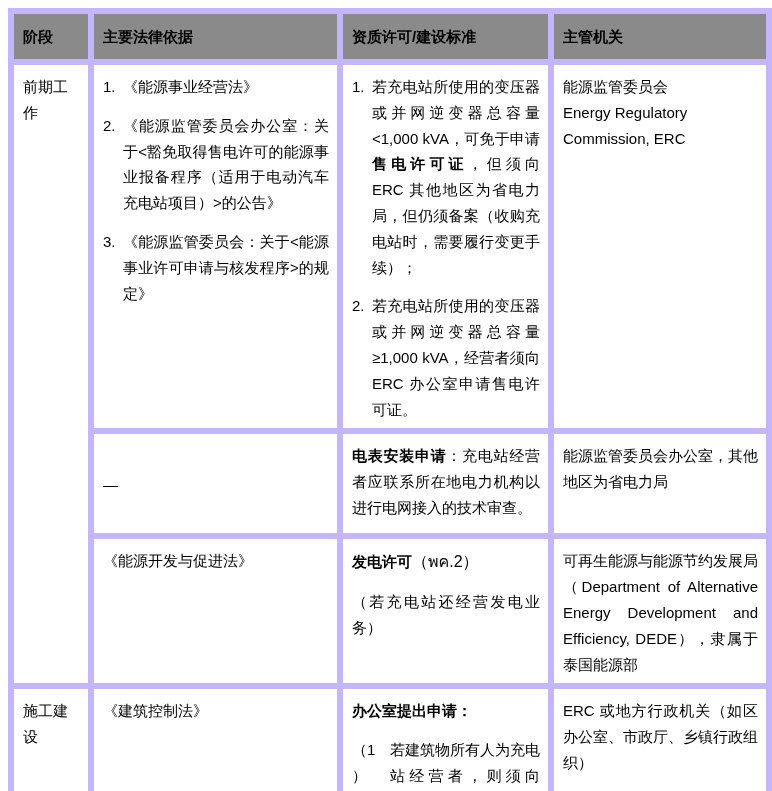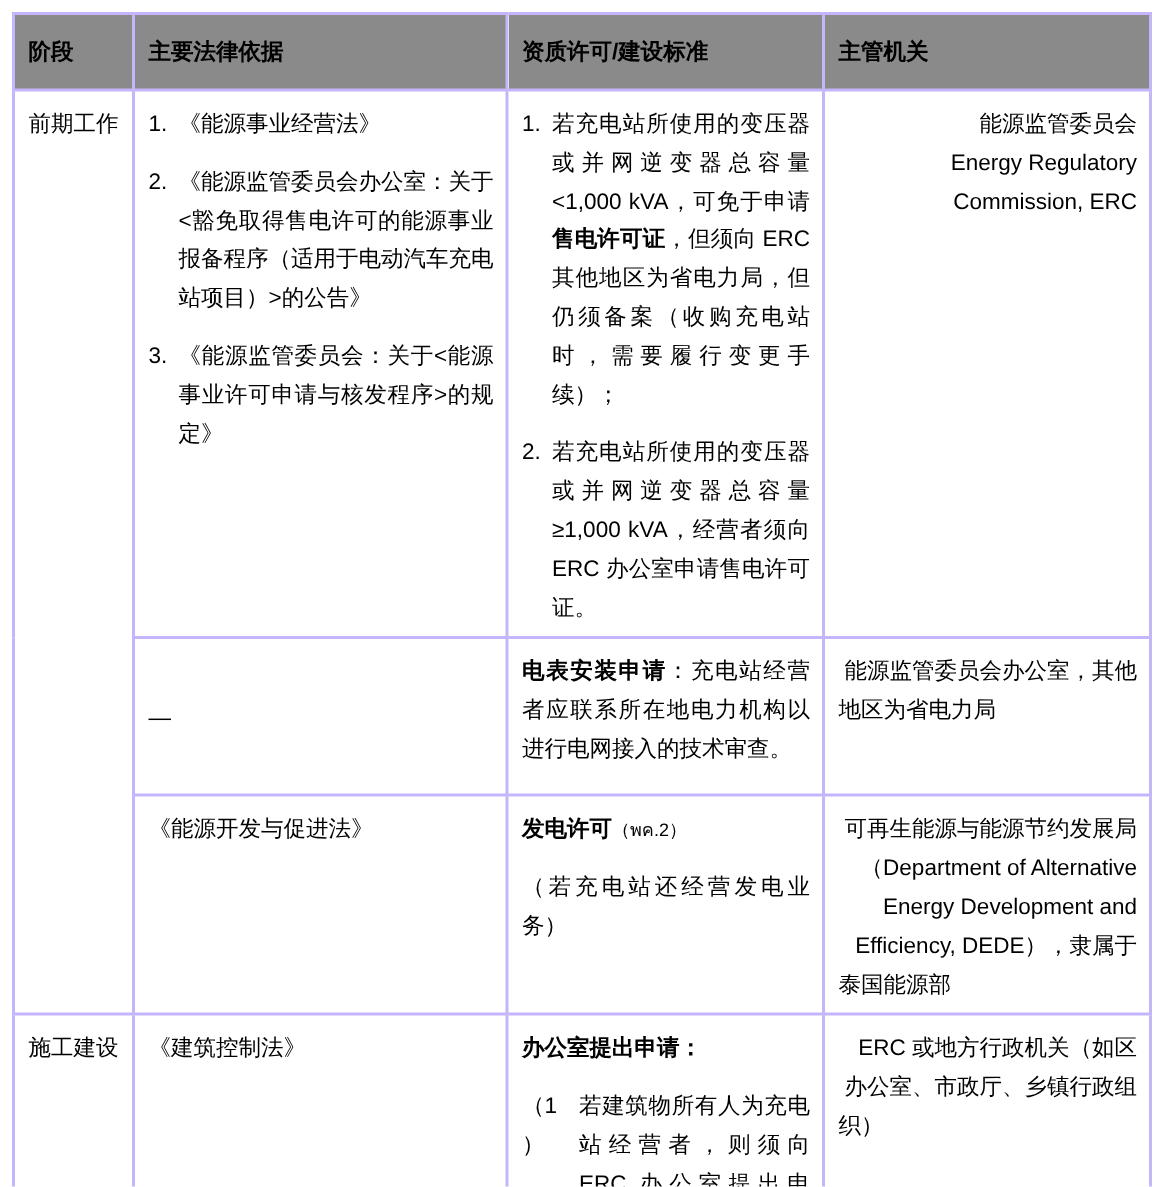--- a/index.html
+++ b/index.html
@@ -12,21 +12,21 @@
   }
   .page { position: relative; width: 772px; height: 791px; overflow: hidden; }
   table.reg-table {
     position: absolute; left: 8px; top: 8px;
     width: 758px;
     border-collapse: collapse;
     table-layout: fixed;
     border: 2px solid #000;
   }
   td, th {
-    border: 2px solid #c4b5fd;
+    border: 6px solid #c4b5fd;
     vertical-align: top;
     padding: 9px 8px 6px 9px;
     font-size: 15px;
     line-height: 1.72;
     overflow: hidden;
     word-break: break-word;
   }
   th {
     background: #8a8a8a;
     color: #000;
@@ -45,23 +45,23 @@
   p { margin: 0 0 13px 0; }
   p:last-child { margin-bottom: 0; }
 
   .li { display: flex; margin-bottom: 13px; }
   .li:last-child { margin-bottom: 0; }
   .li .num { flex: none; width: 20px; }
   .li .num.wide { width: 38px; }
   .li .txt { flex: 1; }
 
   .dash-cell { vertical-align: middle; }
-  .thai-note { font-size: 12px; }
+  .thai-note { font-size: 16px; }
   b { font-weight: bold; }
-  .block { display: block; text-align: right; }
+  .block { display: block; }
 </style>
 </head>
 <body>
 
 <div class="page">
   <table class="reg-table">
     <colgroup>
       <col style="width:80px">
       <col style="width:249px">
       <col style="width:211px">

